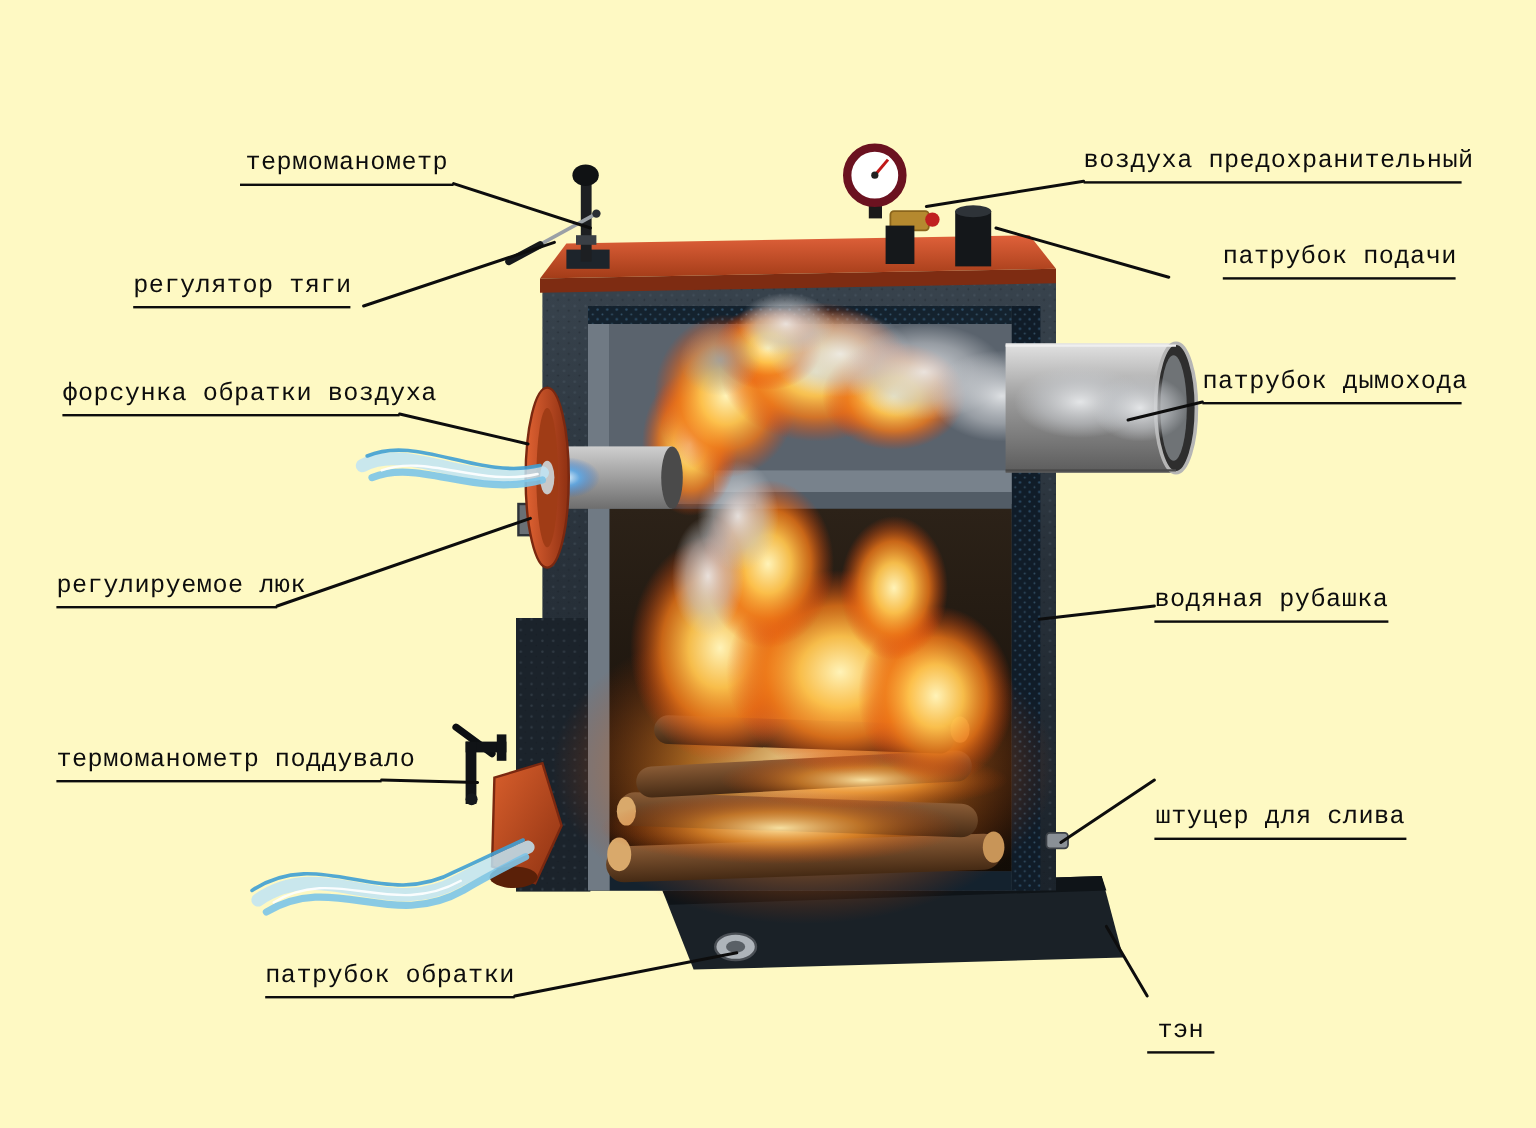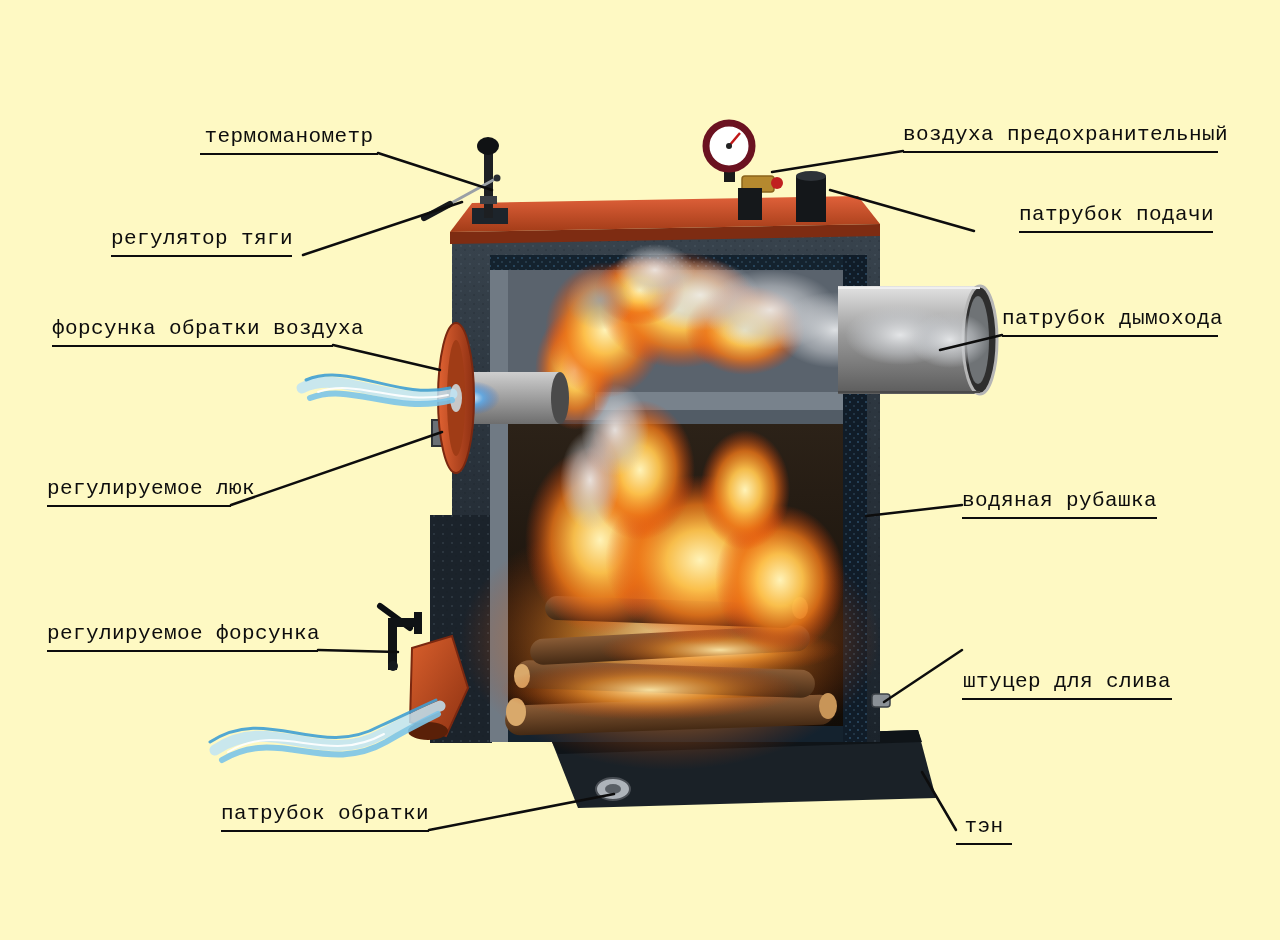--- a/index.html
+++ b/index.html
@@ -263,19 +263,19 @@
 
   <div>
     <div class="label" style="left:200px;top:124px;width:178px;">термоманометр</div>
     <div class="label" style="left:903px;top:122px;width:315px;">воздуха предохранительный</div>
     <div class="label" style="left:974px;top:202px;width:194px;margin-left:45px;">патрубок подачи</div>
     <div class="label" style="left:111px;top:226px;width:181px;">регулятор тяги</div>
     <div class="label" style="left:1002px;top:306px;width:216px;">патрубок дымохода</div>
     <div class="label" style="left:52px;top:316px;width:281px;">форсунка обратки воздуха</div>
     <div class="label" style="left:47px;top:476px;width:184px;">регулируемое люк</div>
     <div class="label" style="left:962px;top:476px;width:195px;margin-top:12px;">водяная рубашка</div>
-    <div class="label" style="left:47px;top:621px;width:271px;">регулируемое форсунка</div>
+    <div class="label" style="left:47px;top:621px;width:271px;">термоманометр поддувало</div>
     <div class="label" style="left:962px;top:621px;width:210px;margin-top:48px;">штуцер для слива</div>
     <div class="label" style="left:221px;top:801px;width:208px;">патрубок обратки</div>
-    <div class="label" style="left:956px;top:814px;width:56px;">тэн</div>
+    <div class="label" style="left:956px;top:847px;width:56px;">тэн</div>
   </div>
 
 </div>
 
 </body></html>

